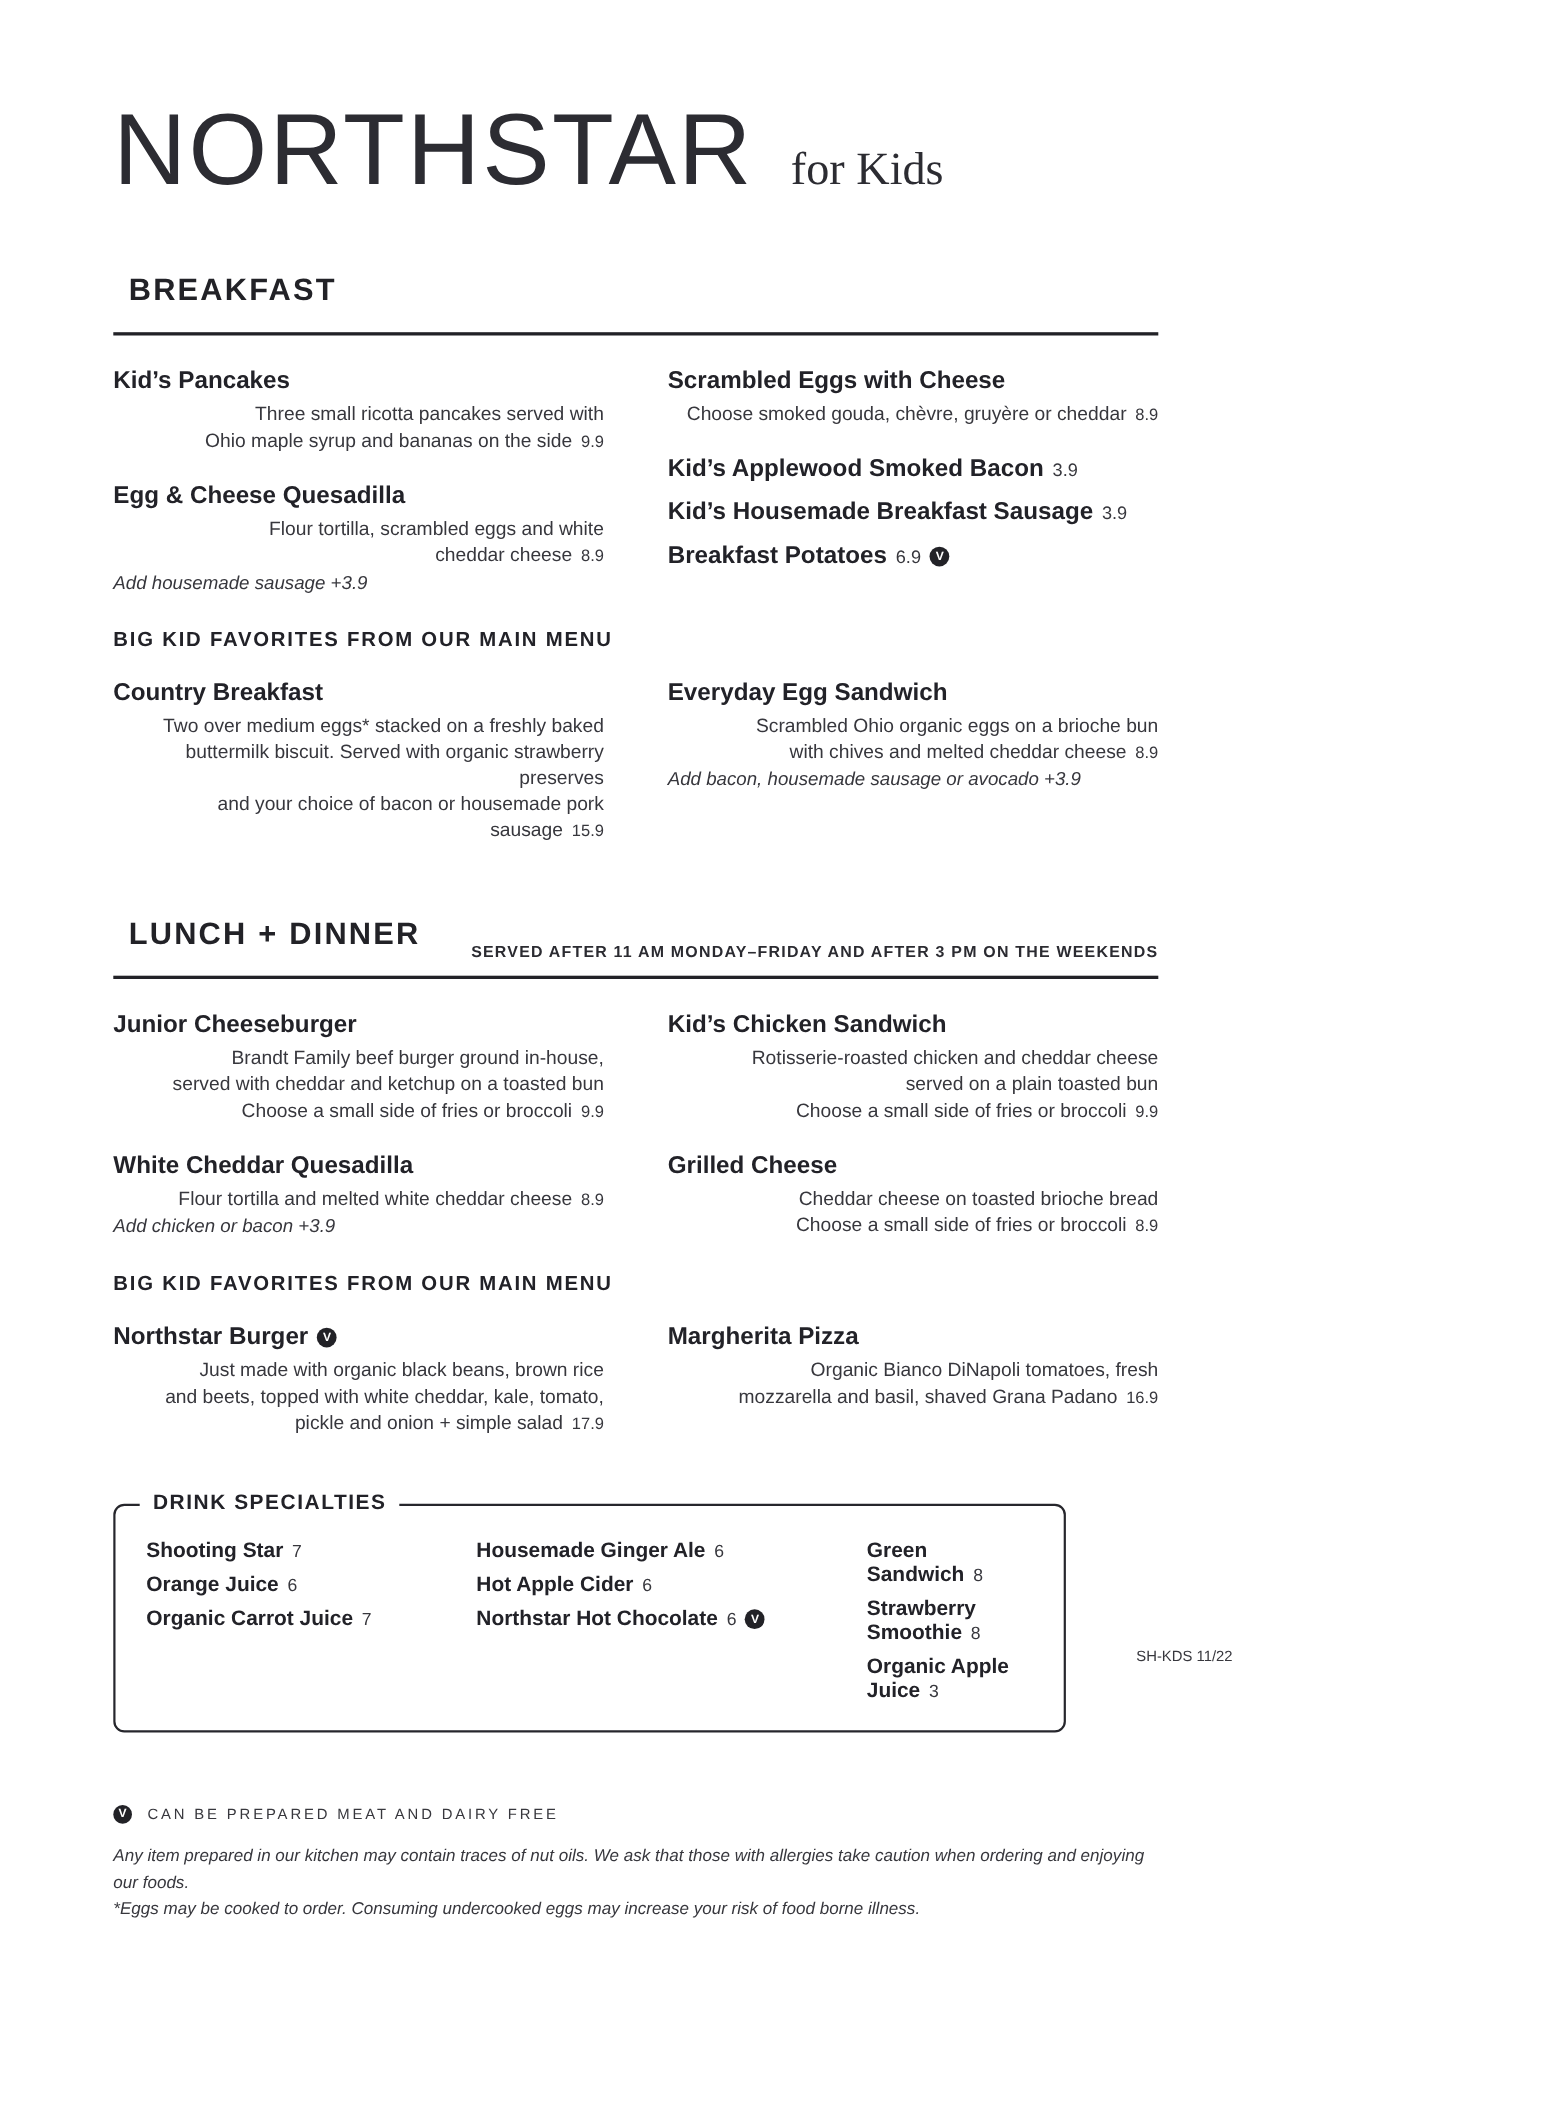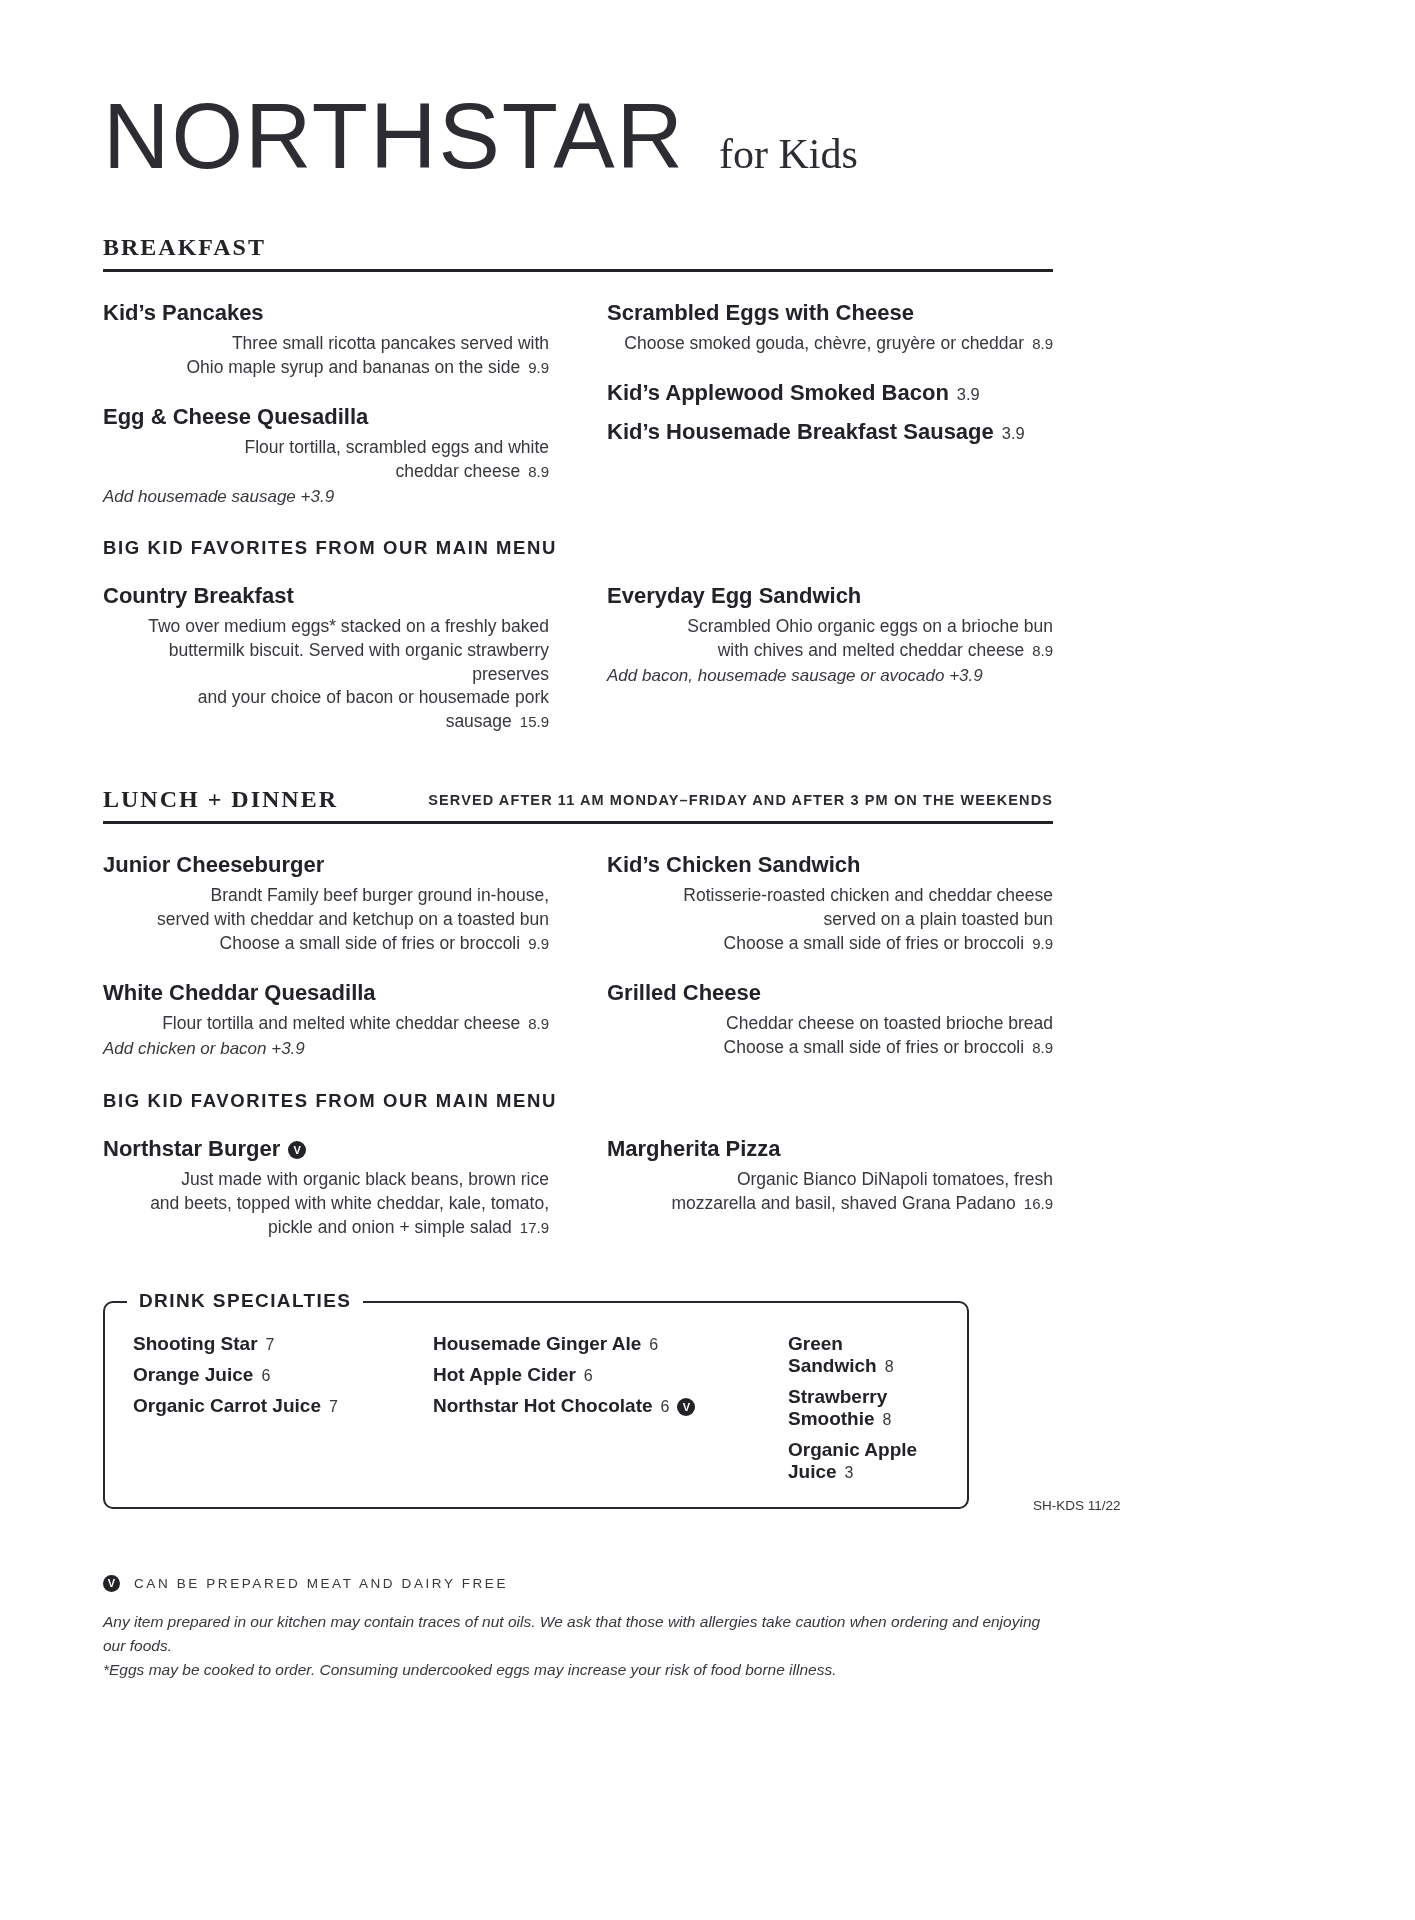--- a/index.html
+++ b/index.html
@@ -12,22 +12,22 @@
   .inner { width:950px; }
 
   
   .logo-row { display:flex; align-items:baseline; gap:34px; }
   .logo { font-size:92px; font-weight:300; letter-spacing:2px; line-height:1; color:#2c2c32; }
   .tagline { font-family:"Liberation Serif","DejaVu Serif",serif; font-size:42px; color:#2c2c32; }
 
   
   .section-head { display:flex; justify-content:space-between; align-items:flex-end;
     border-bottom:3px solid #222227; padding-bottom:8px; margin-top:52px; }
-  .section-title { margin:0; font-family:Liberation Serif, serif;
-    font-size:24px; font-weight:700; letter-spacing:2px; color:#222227; }
+  .section-title { margin:14px; font-family:Liberation Sans, sans-serif;
+    font-size:28px; font-weight:700; letter-spacing:2px; color:#222227; }
   .served { font-size:14.5px; font-weight:700; letter-spacing:1.1px; padding-bottom:5px; color:#2b2b31; }
 
   
   .cols { display:flex; gap:58px; margin-top:28px; }
   .col { width:446px; }
   .menu-item { margin-bottom:24px; }
   .item-name { margin:0 0 7px 0; font-size:22px; font-weight:700; line-height:1.15; color:#222228; }
   .item-desc { margin:0; font-size:17.5px; line-height:1.36; color:#37373d;text-align:right; }
   .desc-text { white-space:pre-line; }
   .price { font-size:15px; font-weight:400; color:#37373d; margin-left:8px; white-space:nowrap; }
@@ -96,20 +96,21 @@
           </div>
         </div>
 
         <div class="col">
           <div class="menu-item">
             <h3 class="item-name">Scrambled Eggs with Cheese</h3>
             <p class="item-desc"><span class="desc-text">Choose smoked gouda, chèvre, gruyère or cheddar</span><span class="price">8.9</span></p>
           </div>
           <h3 class="item-name solo"><span>Kid’s Applewood Smoked Bacon</span><span class="price">3.9</span></h3>
           <h3 class="item-name solo"><span>Kid’s Housemade Breakfast Sausage</span><span class="price">3.9</span></h3>
+          <h3 class="item-name solo"><span>Breakfast Potatoes</span><span class="price">6.9</span><span class="veg">V</span></h3>
         </div>
       </div>
 
       <h3 class="fav-heading">BIG KID FAVORITES FROM OUR MAIN MENU</h3>
 
       <div class="cols fav-cols">
         <div class="col">
           <div class="menu-item">
             <h3 class="item-name">Country Breakfast</h3>
             <p class="item-desc"><span class="desc-text">Two over medium eggs* stacked on a freshly baked

